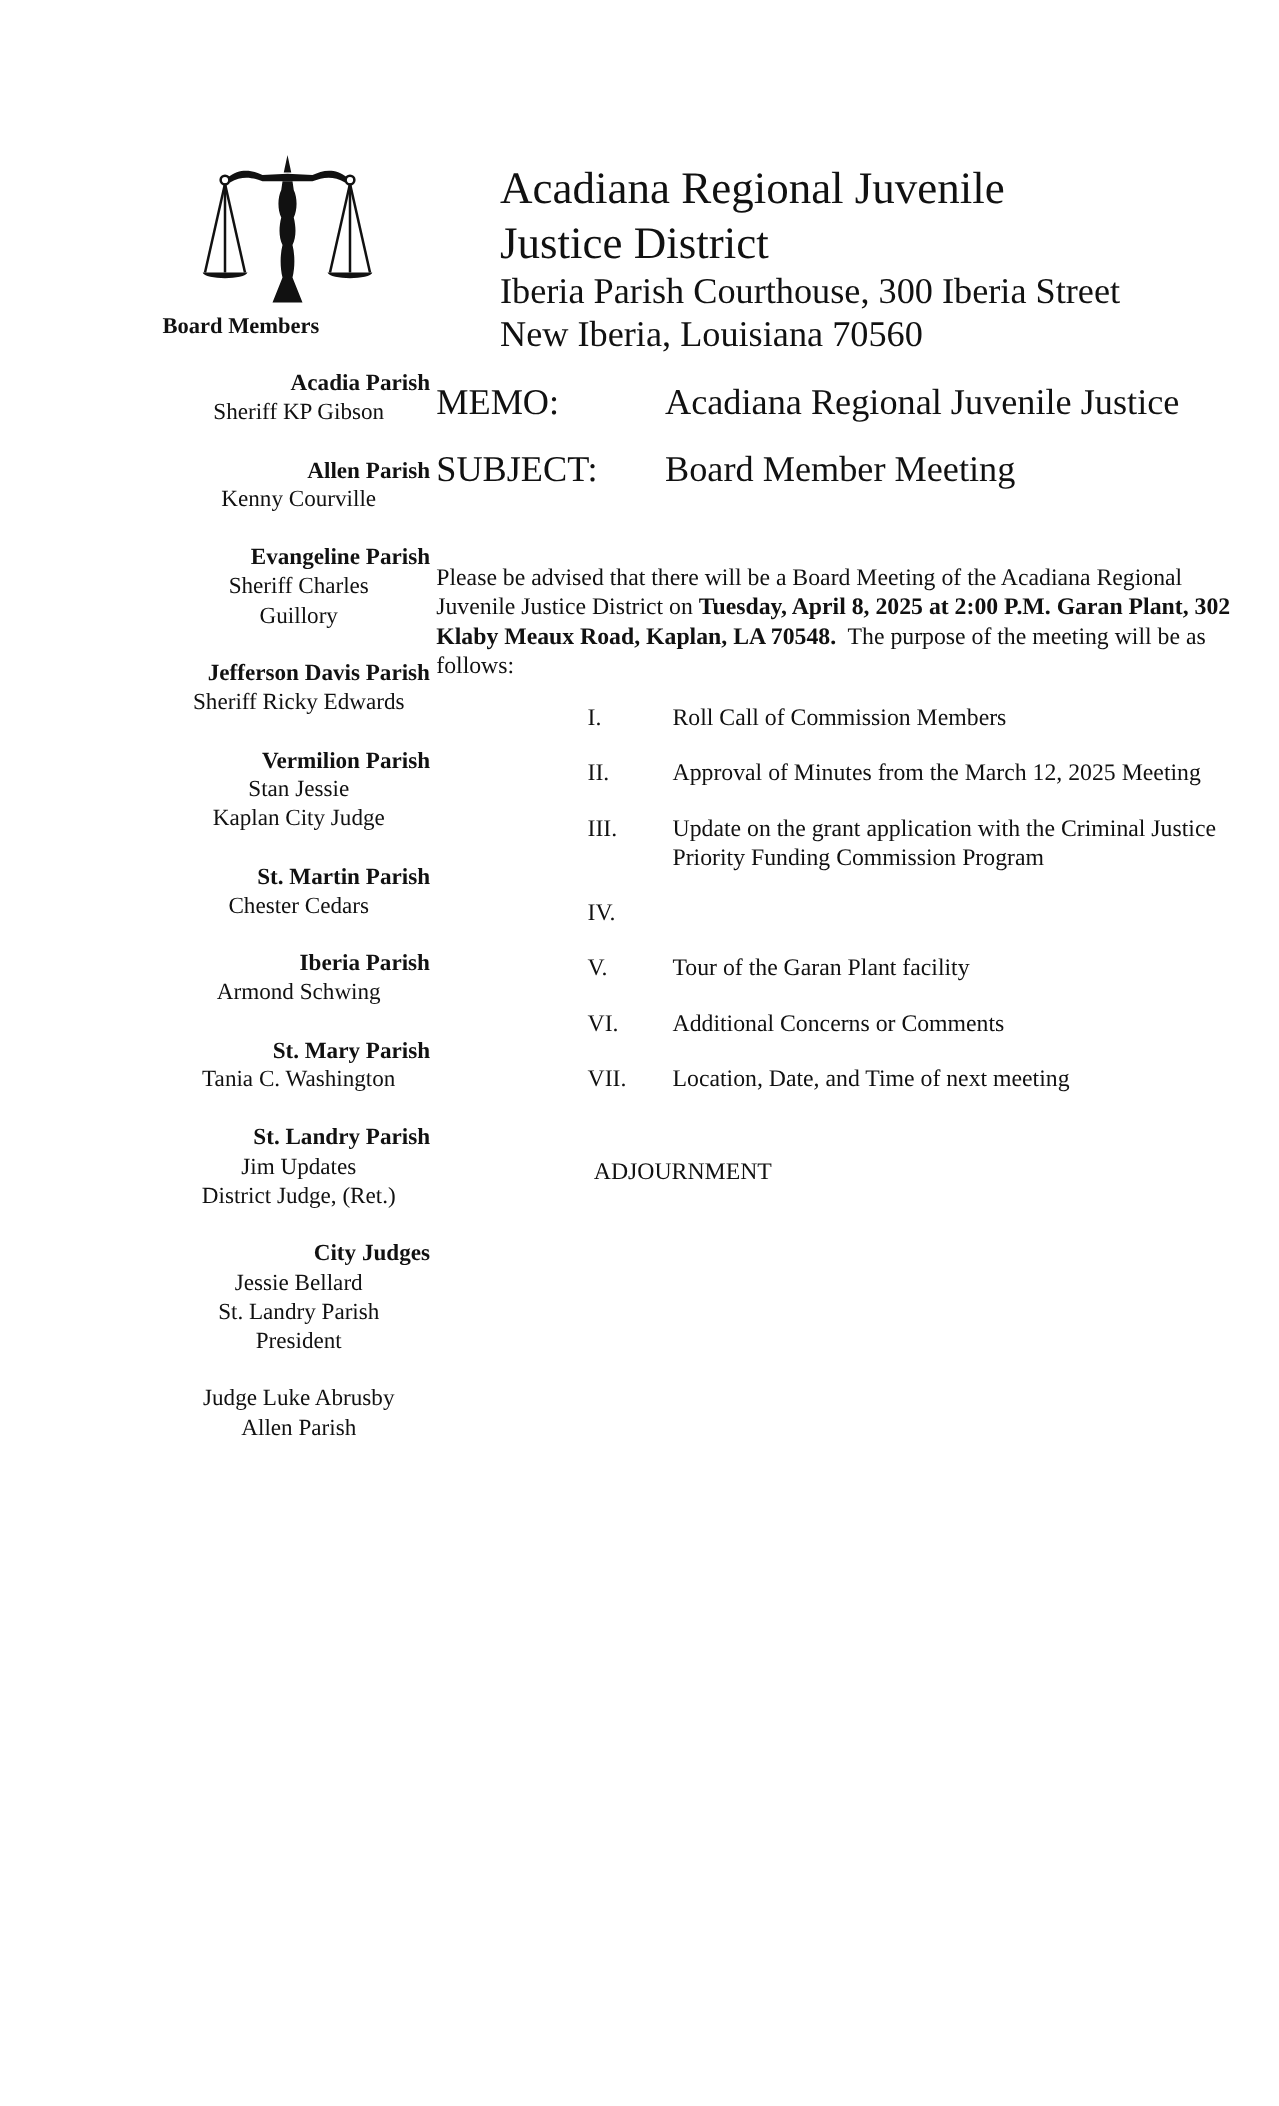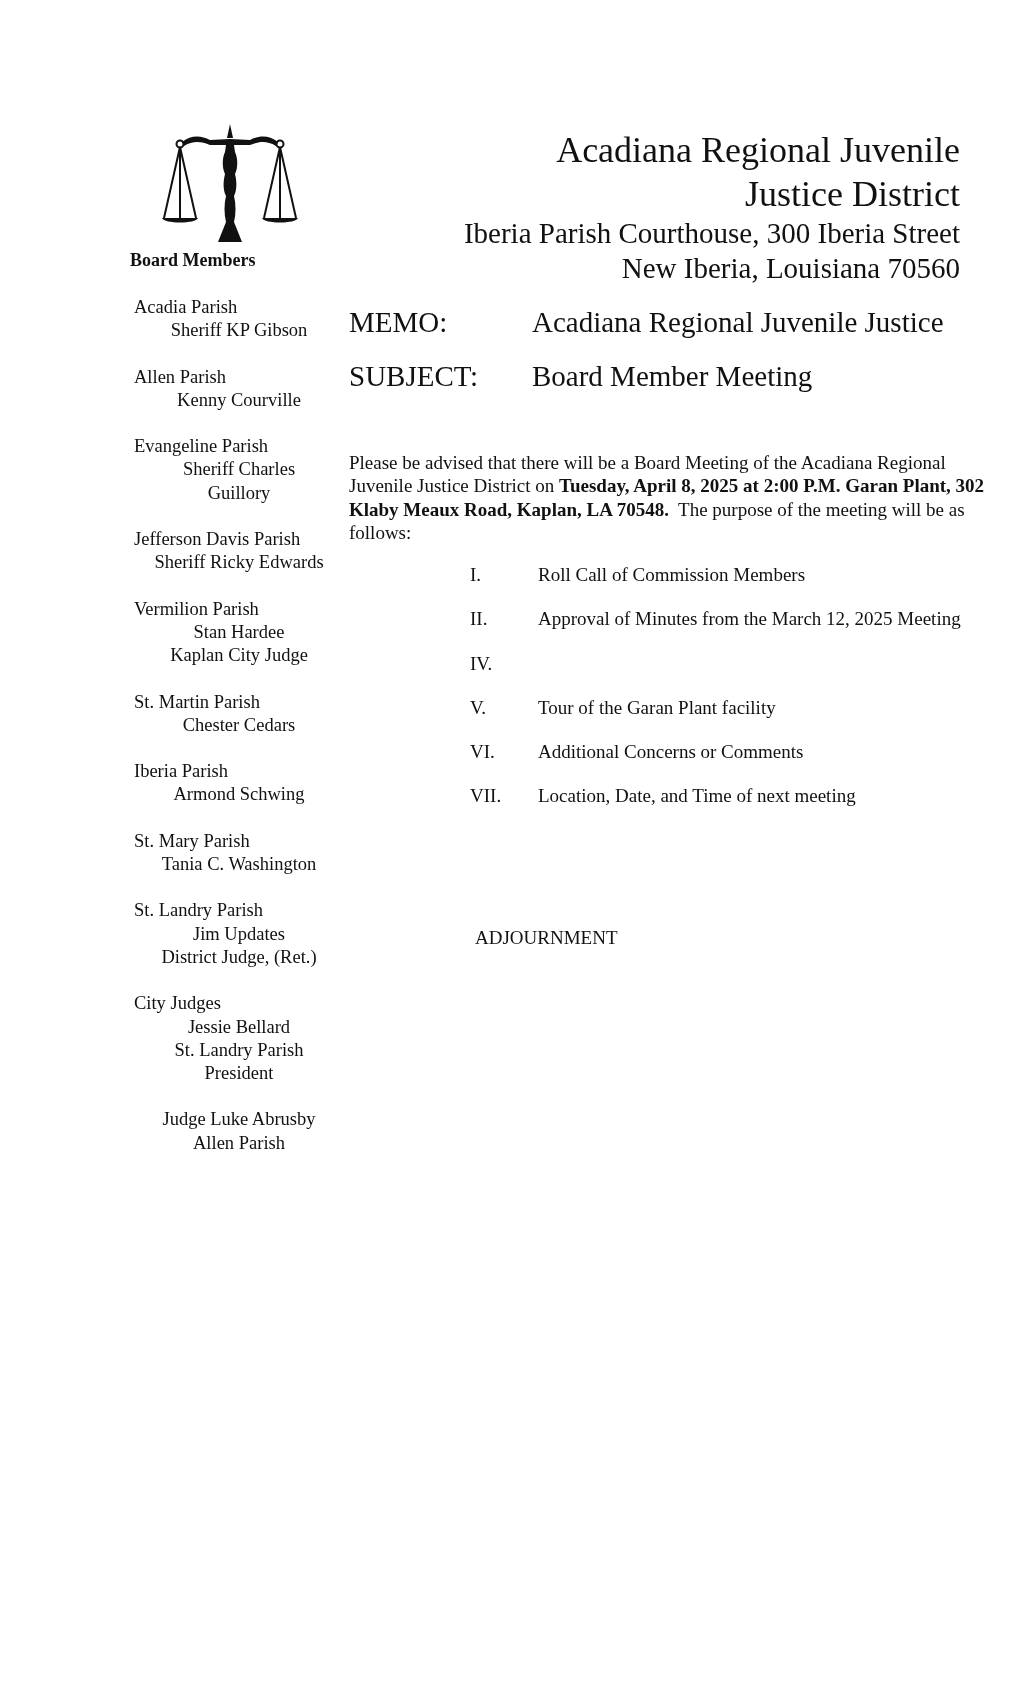--- a/index.html
+++ b/index.html
@@ -36,33 +36,34 @@
       left: 134px;
       top: 296px;
       width: 210px;
       font-size: 18.5px;
       line-height: 23.3px;
     }
     .member-group {
       margin-bottom: 23px;
     }
     .member-group .group-title {
-      font-weight: normal;
+      font-weight: bold;
       display: block;
+      text-align: right;
     }
     .member-group .member-line {
       display: block;
       text-align: center;
     }
     .header {
       position: absolute;
       left: 400px;
       top: 128px;
       width: 560px;
-      text-align: right;
+      text-align: left;
     }
     .org-name {
       font-size: 36px;
       line-height: 44px;
     }
     .org-address {
       font-size: 29px;
       line-height: 35px;
     }
     .memo-block {
@@ -157,21 +158,21 @@
       <span class="group-title">Evangeline Parish</span>
       <span class="member-line">Sheriff Charles</span>
       <span class="member-line">Guillory</span>
     </div>
     <div class="member-group">
       <span class="group-title">Jefferson Davis Parish</span>
       <span class="member-line">Sheriff Ricky Edwards</span>
     </div>
     <div class="member-group">
       <span class="group-title">Vermilion Parish</span>
-      <span class="member-line">Stan Hardee</span>
+      <span class="member-line">Stan Jessie</span>
       <span class="member-line">Kaplan City Judge</span>
     </div>
     <div class="member-group">
       <span class="group-title">St. Martin Parish</span>
       <span class="member-line">Chester Cedars</span>
     </div>
     <div class="member-group">
       <span class="group-title">Iberia Parish</span>
       <span class="member-line">Armond Schwing</span>
     </div>
@@ -219,20 +220,24 @@
 <div class="agenda" id="agenda">
     <div class="agenda-item">
       <div class="agenda-num">I.</div>
       <div class="agenda-text">Roll Call of Commission Members</div>
     </div>
     <div class="agenda-item">
       <div class="agenda-num">II.</div>
       <div class="agenda-text">Approval of Minutes from the March 12, 2025 Meeting</div>
     </div>
     <div class="agenda-item">
+      <div class="agenda-num">III.</div>
+      <div class="agenda-text">Update on the grant application with the Criminal Justice Priority Funding Commission Program</div>
+    </div>
+    <div class="agenda-item">
       <div class="agenda-num">IV.</div>
     </div>
     <div class="agenda-item">
       <div class="agenda-num">V.</div>
       <div class="agenda-text">Tour of the Garan Plant facility</div>
     </div>
     <div class="agenda-item">
       <div class="agenda-num">VI.</div>
       <div class="agenda-text">Additional Concerns or Comments</div>
     </div>

